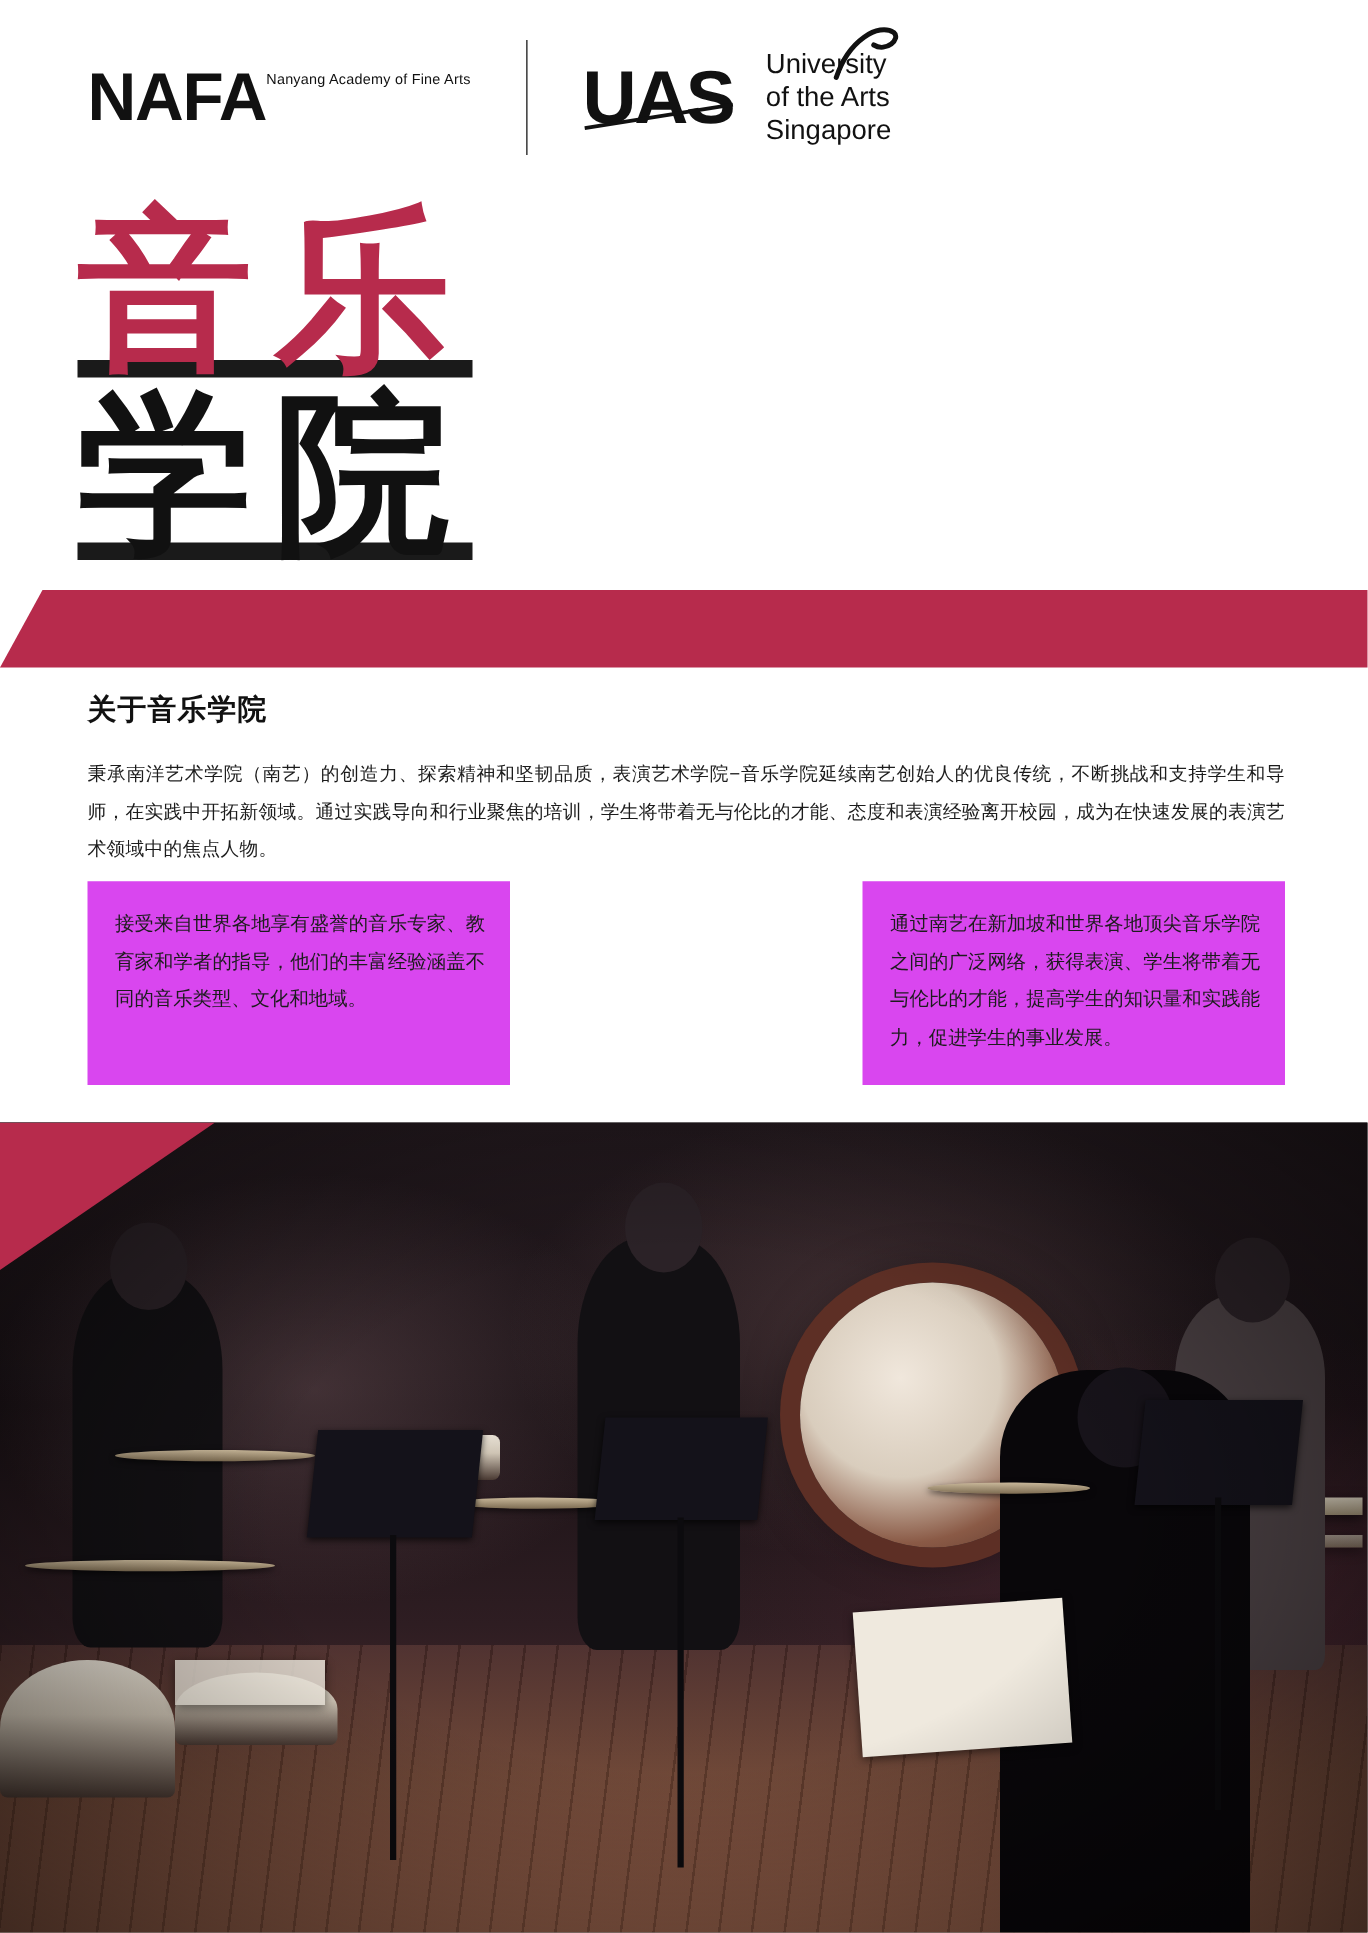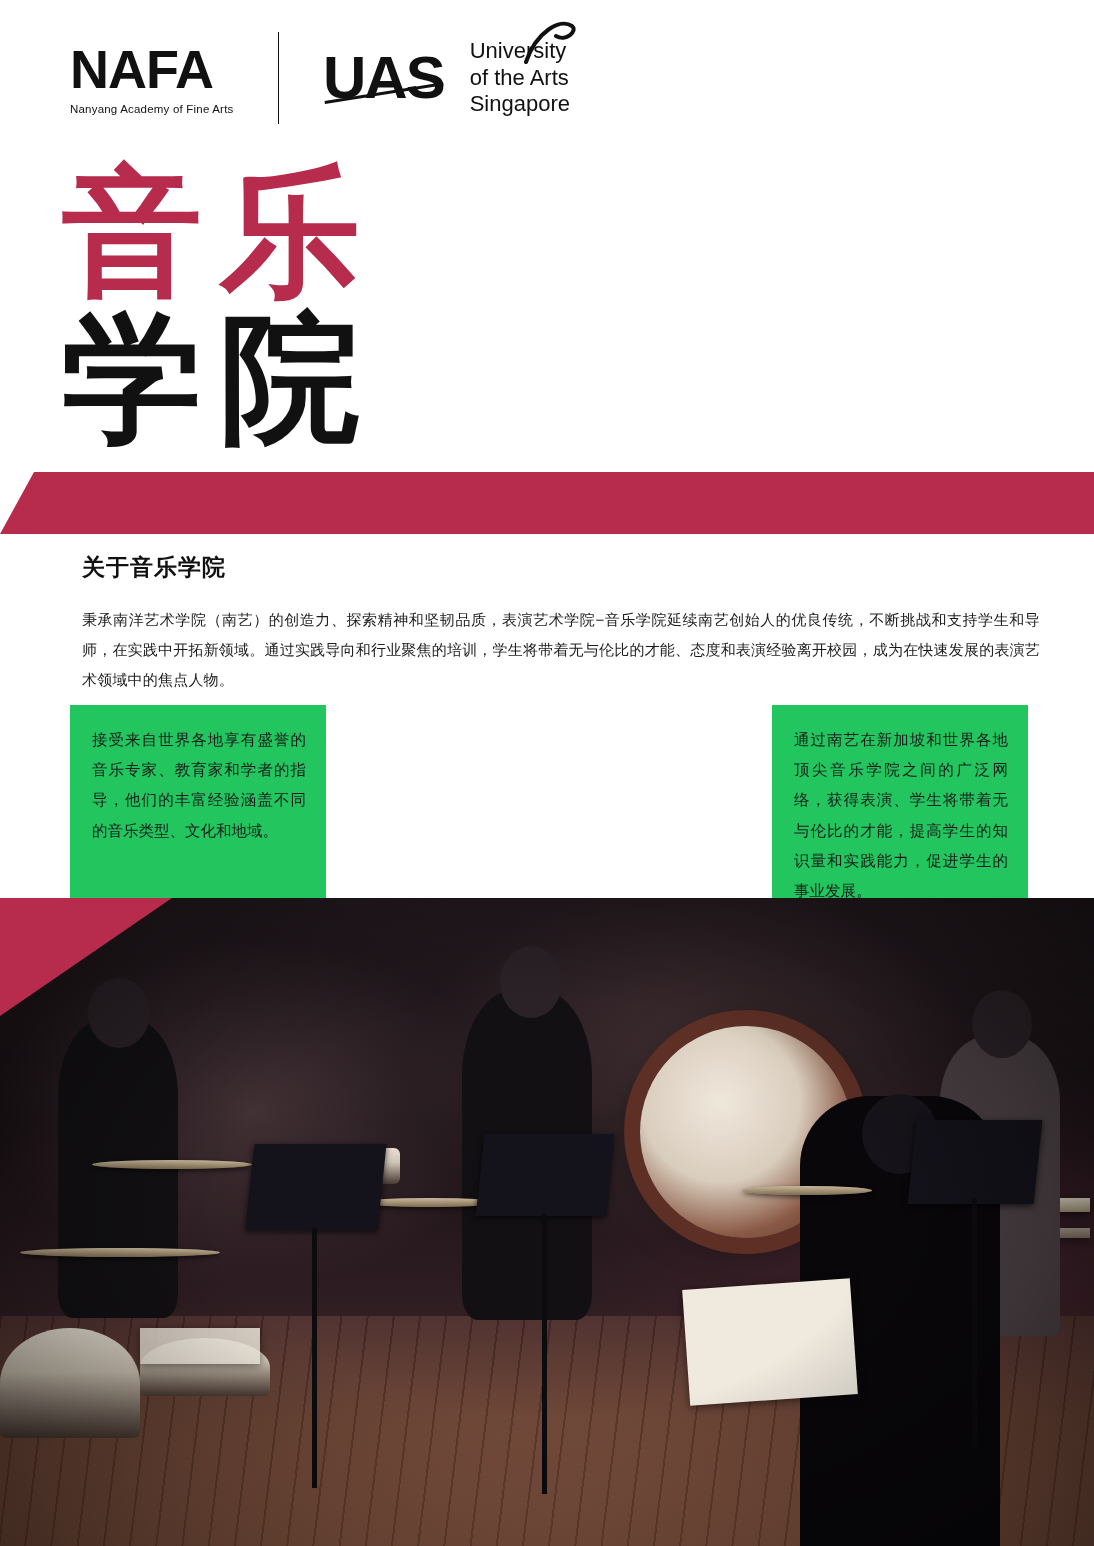--- a/index.html
+++ b/index.html
@@ -21,21 +21,20 @@
   .logo-bar {
     position: absolute;
     top: 30px;
     left: 70px;
     display: flex;
     align-items: center;
     height: 96px;
   }
   .nafa-logo {
     display: flex;
-    flex-direction: column;
     justify-content: flex-start;
   }
   .nafa-wordmark {
     font-family: "Liberation Sans", sans-serif;
     font-weight: bold;
     font-size: 54px;
     letter-spacing: -1px;
     line-height: 1;
     color: #111111;
     position: relative;
@@ -91,20 +90,21 @@
     line-height: 1.22;
     color: #111111;
   }
 
   
   .title-block {
     position: absolute;
     top: 160px;
     left: 62px;
     width: 520px;
+    text-decoration: underline;
   }
   .title-line {
     font-family: "Liberation Sans", "DejaVu Sans", sans-serif;
     font-weight: bold;
     font-size: 140px;
     line-height: 1.04;
     letter-spacing: 18px;
   }
   .title-line.red { color: #b72b4c; }
   .title-line.dark { color: #111111; }
@@ -137,21 +137,20 @@
     font-weight: bold;
     letter-spacing: 2px;
   }
 
   
   .about {
     position: absolute;
     top: 552px;
     left: 70px;
     width: 958px;
-    margin-left: 12px;
   }
   .about-heading {
     font-size: 23px;
     font-weight: bold;
     color: #111111;
     letter-spacing: 1px;
     margin-bottom: 22px;
   }
   .about-body {
     font-size: 15px;
@@ -164,22 +163,22 @@
   
   .cards {
     position: absolute;
     top: 705px;
     left: 70px;
     width: 958px;
     display: flex;
     justify-content: space-between;
   }
   .card {
-    width: 256px;
-    background: #22c55e;
+    width: 338px;
+    background: #d946ef;
     padding: 20px 20px 22px 22px;
     box-sizing: border-box;
     min-height: 160px;
   }
   .card-text {
     font-size: 15.5px;
     line-height: 1.95;
     color: #1c1c1c;
     text-align: justify;
   }

